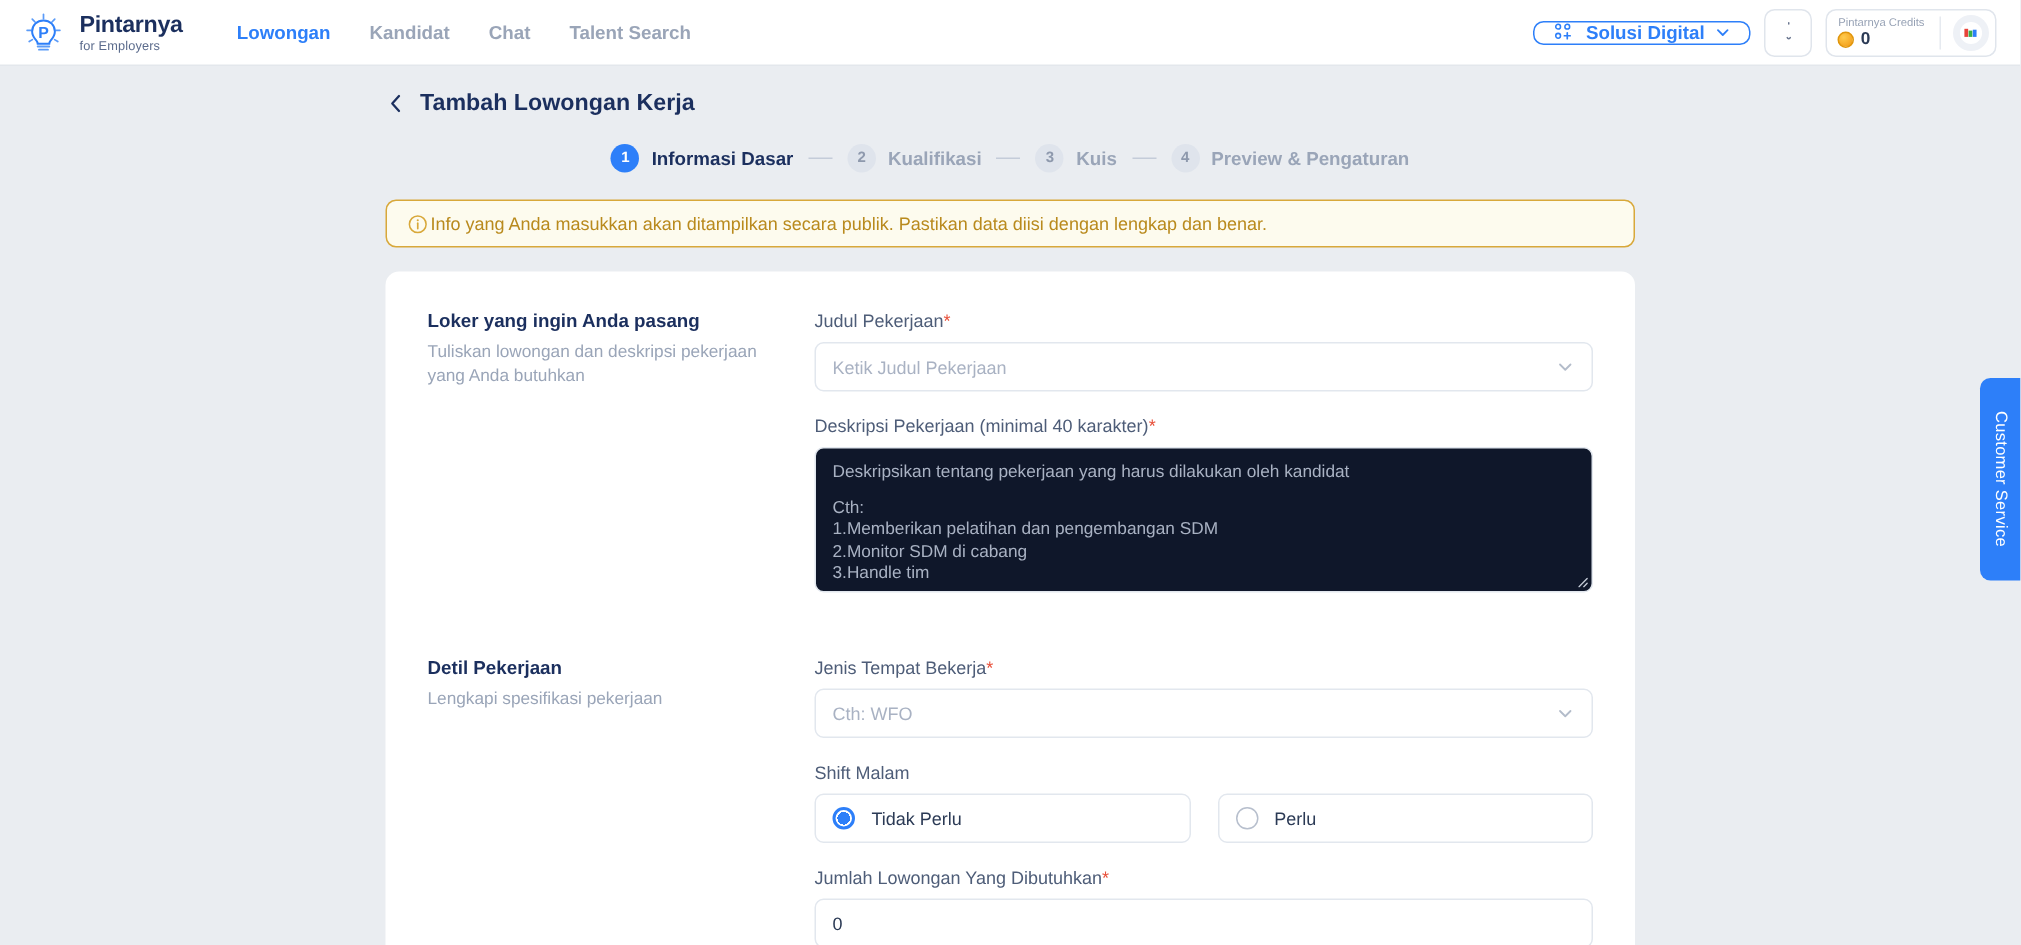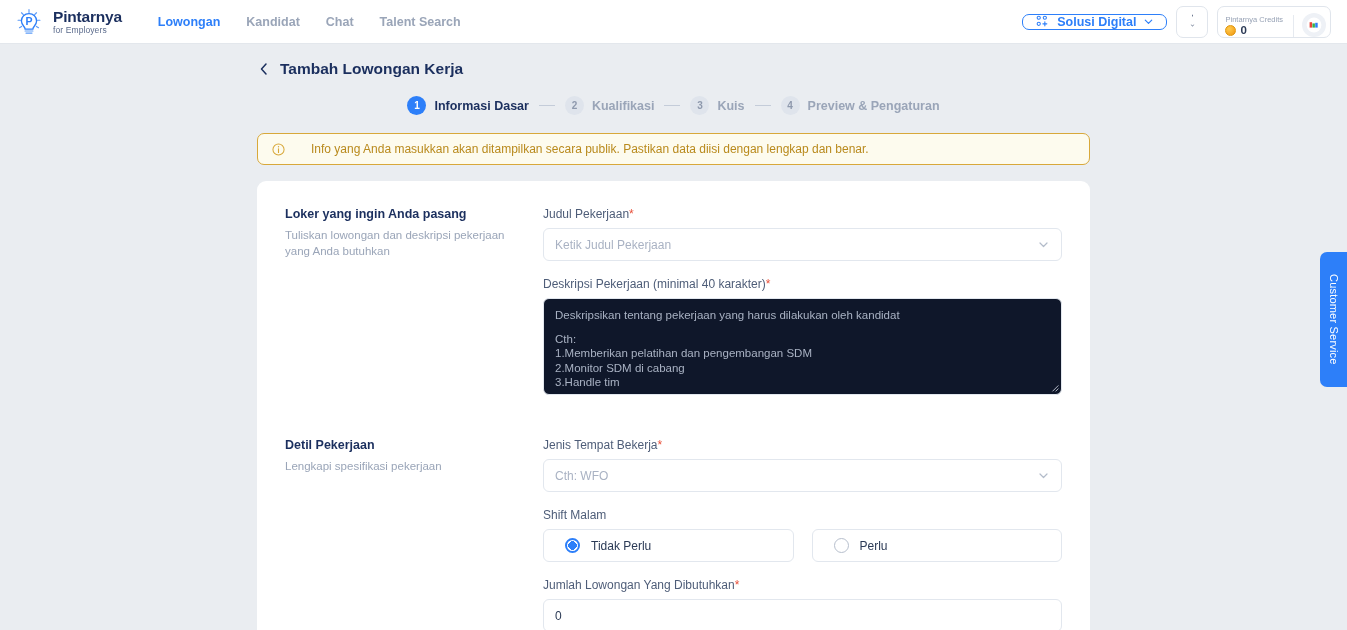--- a/index.html
+++ b/index.html
@@ -41,21 +41,21 @@
     background: #fff; color: #2d7ff9;
     font-size: 12.5px; font-weight: 700; cursor: pointer;
   }
   .btn-icon-box {
     width: 32px; height: 32px;
     border: 1px solid #e0e5ec; border-radius: 7px;
     background: #fff; display: flex; align-items: center; justify-content: center;
     cursor: pointer;
   }
   .credits-box {
-    height: 32px; display: flex; align-items: flex-end;
+    height: 32px; display: flex; align-items: center;
     border: 1px solid #e0e5ec; border-radius: 7px; background: #fff;
     padding: 0 4px 0 7px; gap: 6px;
   }
   .credits-col { display: flex; flex-direction: column; justify-content: center; line-height: 1; }
   .credits-label { font-size: 7.5px; color: #97a2b5; margin-bottom: 2px; }
   .credits-row { display: flex; align-items: center; gap: 4px; }
   .coin {
     width: 11px; height: 11px; border-radius: 50%;
     background: radial-gradient(circle at 35% 32%, #ffcb4d 0%, #f5a623 70%, #e08b10 100%);
     border: 0.5px solid #e0960c;
@@ -94,21 +94,21 @@
   .step-sep { width: 16px; height: 1.6px; background: #c4ccd9; }
 
   
   .alert {
     margin: 18px auto 0 auto;
     width: 833px;
     border: 1.2px solid #d8a83a;
     background: #fdfbee;
     border-radius: 7px;
     height: 32px;
-    display: flex; align-items: center; gap: 26px;
+    display: flex; align-items: center; gap: 2px;
     padding: 0 14px;
   }
   .alert-text { font-size: 12px; color: #b98a1d; }
 
   
   .card {
     margin: 16px auto 0 auto;
     width: 833px;
     background: #fff;
     border-radius: 9px 9px 0 0;
@@ -160,21 +160,21 @@
   }
 
   .row2 { display: flex; gap: 18px; }
   .row2 > .field { flex: 1; margin-bottom: 16px; }
 
   .radio-row { display: flex; gap: 18px; }
   .radio-box {
     flex: 1; height: 33px;
     border: 1px solid #e2e7ee; border-radius: 6px;
     display: flex; align-items: center; gap: 11px;
-    padding: 0 21px; cursor: pointer; background: #fff;
+    padding: 0 11px; cursor: pointer; background: #fff;
   }
   .radio-dot {
     width: 15px; height: 15px; border-radius: 50%;
     border: 1.5px solid #b7bfcd; background: #fff;
     flex: 0 0 15px;
   }
   .radio-dot.on {
     border: 2px solid #2d7ff9;
     background: radial-gradient(circle, #2d7ff9 0 4.2px, #fff 4.2px 100%);
   }

